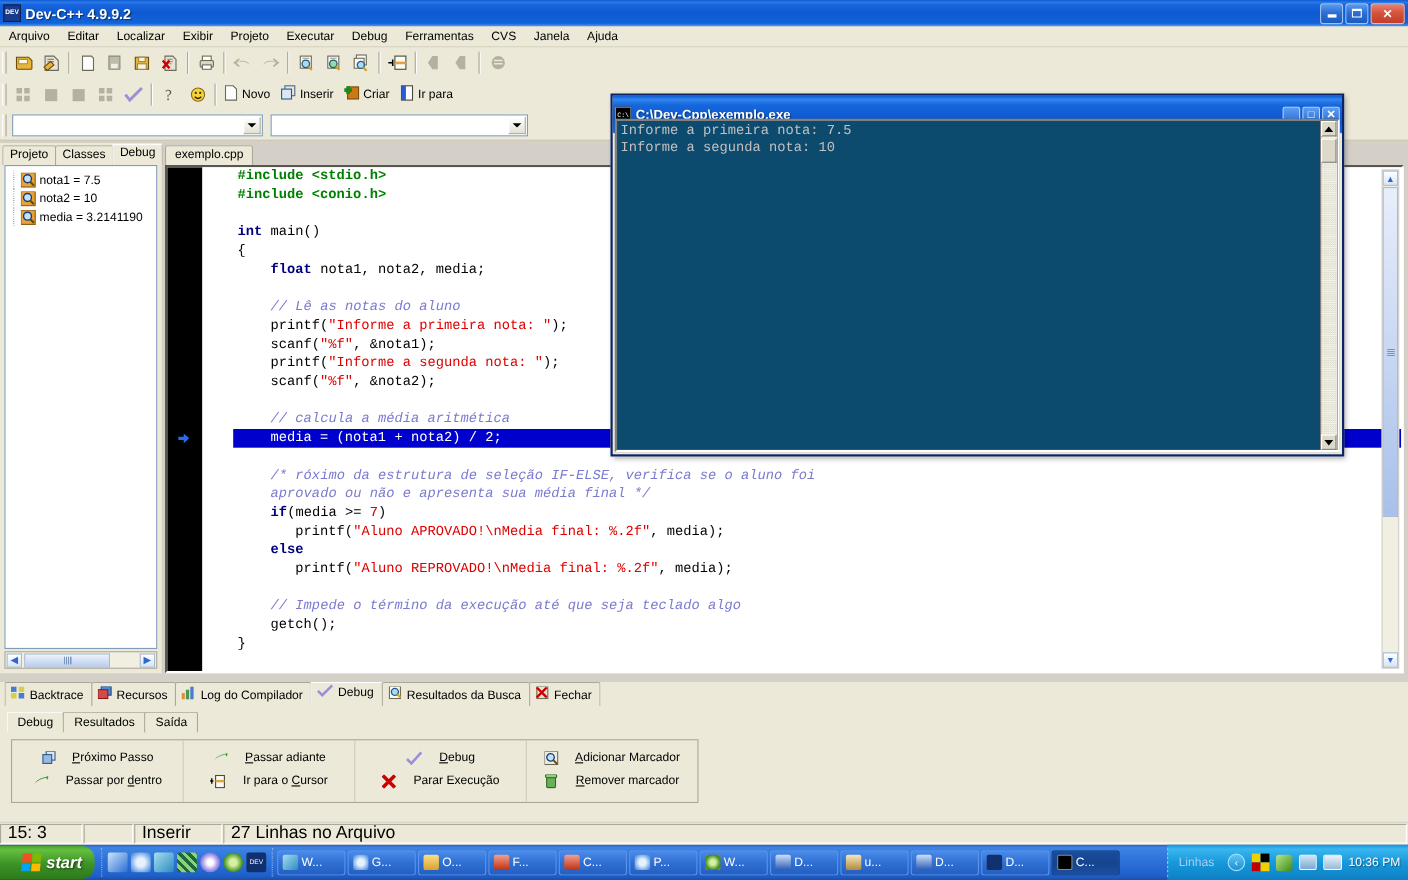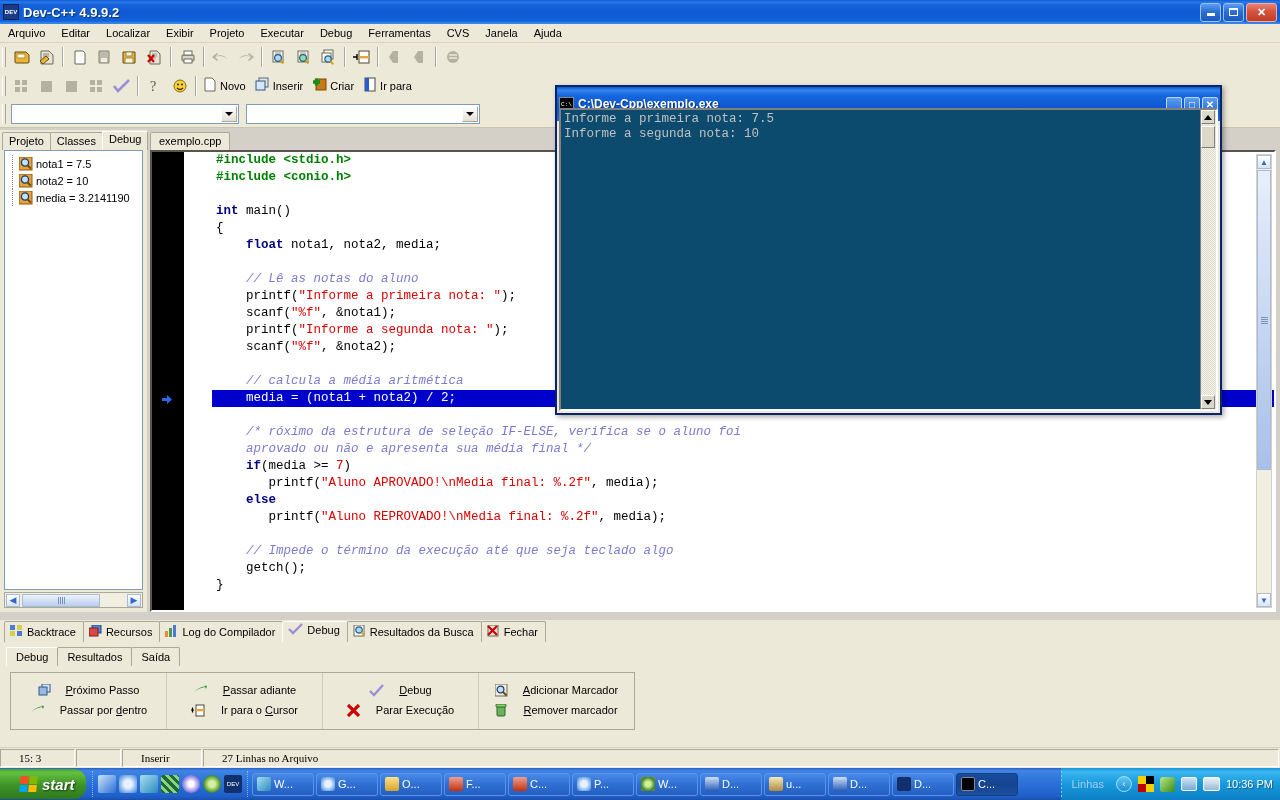--- a/index.html
+++ b/index.html
@@ -225,22 +225,22 @@
             justify-content:center; align-items:center; gap:5px; padding:2px 0;}
   .dbgcol:last-child { border-right:none; }
   .dbgitem { display:flex; align-items:flex-start; gap:15px; font-size:11px; color:#000;
              font-family:"Liberation Sans",sans-serif; white-space:nowrap;}
   .dbgitem u { text-decoration:underline; }
 
   
   .statusbar { position:absolute; left:0; top:748px; width:1280px; height:20px;
                background:#ece9d8; display:flex; align-items:center; }
   .scell { height:18px; border:1px solid; border-color:#aca899 #fff #fff #aca899;
-           display:flex; align-items:center; padding:0 18px; font-size:11px; margin-right:1px;
-           font-family:Liberation Serif, serif;}
+           display:flex; align-items:center; padding:0 6px; font-size:16px; margin-right:1px;
+           font-family:Liberation Sans, sans-serif;}
 
   
   .taskbar { position:absolute; left:0; top:768px; width:1280px; height:32px;
              background:linear-gradient(to bottom,#2a5fc8 0%,#3f84e2 8%,#2e74da 40%,#1f5fcb 88%,#1b4fa8 100%);
              display:flex; align-items:center; }
   .startbtn { width:86px; height:30px; margin-right:6px;
               background:linear-gradient(to bottom,#49a030 0%,#63c03f 12%,#3e9227 55%,#2d7a1c 100%);
               border-radius:0 12px 12px 0; display:flex; align-items:center; gap:5px;
               padding-left:20px; color:#fff; font-size:15px; font-style:italic; font-weight:bold;
               text-shadow:1px 1px 2px rgba(0,0,0,.6); font-family:"Liberation Sans",sans-serif;}

